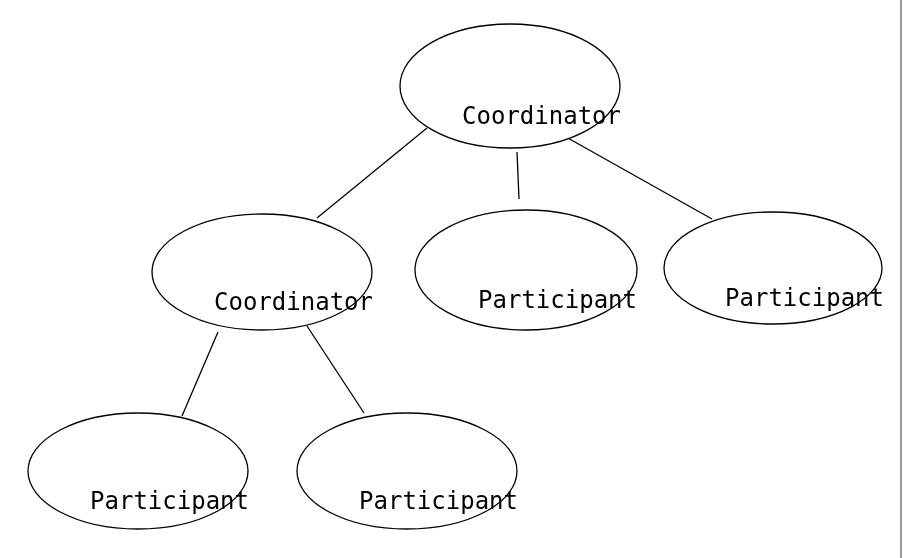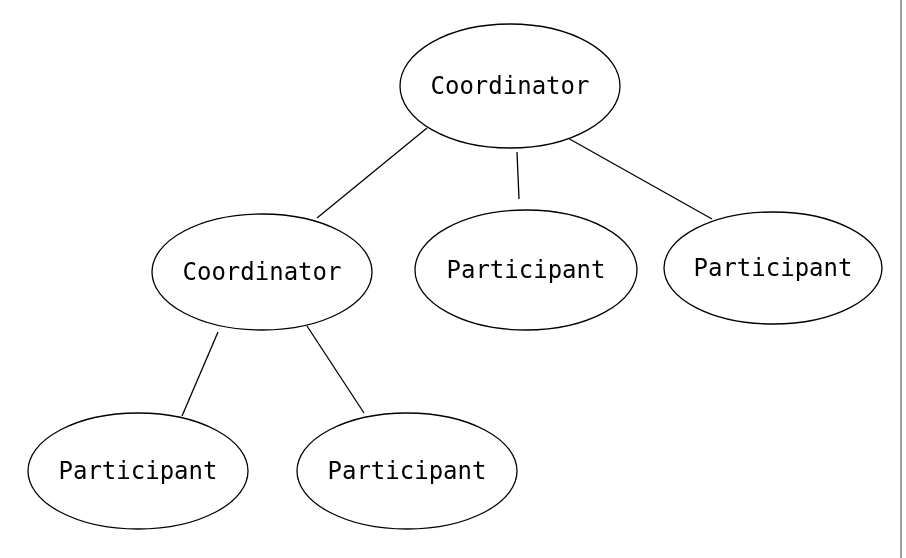--- a/index.html
+++ b/index.html
@@ -18,25 +18,26 @@
   #diagram-svg {
     position: absolute;
     left: 0;
     top: 0;
   }
   .node-label {
     position: absolute;
     width: 222px;
     height: 30px;
     line-height: 30px;
-    text-align: center;
+    text-align: right;
     font-size: 24px;
     color: #000000;
     white-space: nowrap;
     user-select: none;
+    margin-top: 30px;
   }
   #label-root            { left: 399px; top:  71px; }
   #label-coord-left      { left: 151px; top: 257px; }
   #label-part-middle     { left: 415px; top: 255px; }
   #label-part-right      { left: 662px; top: 253px; }
   #label-part-bot-left   { left:  27px; top: 456px; }
   #label-part-bot-middle { left: 296px; top: 456px; }
   .right-border {
     position: absolute;
     top: 0;

